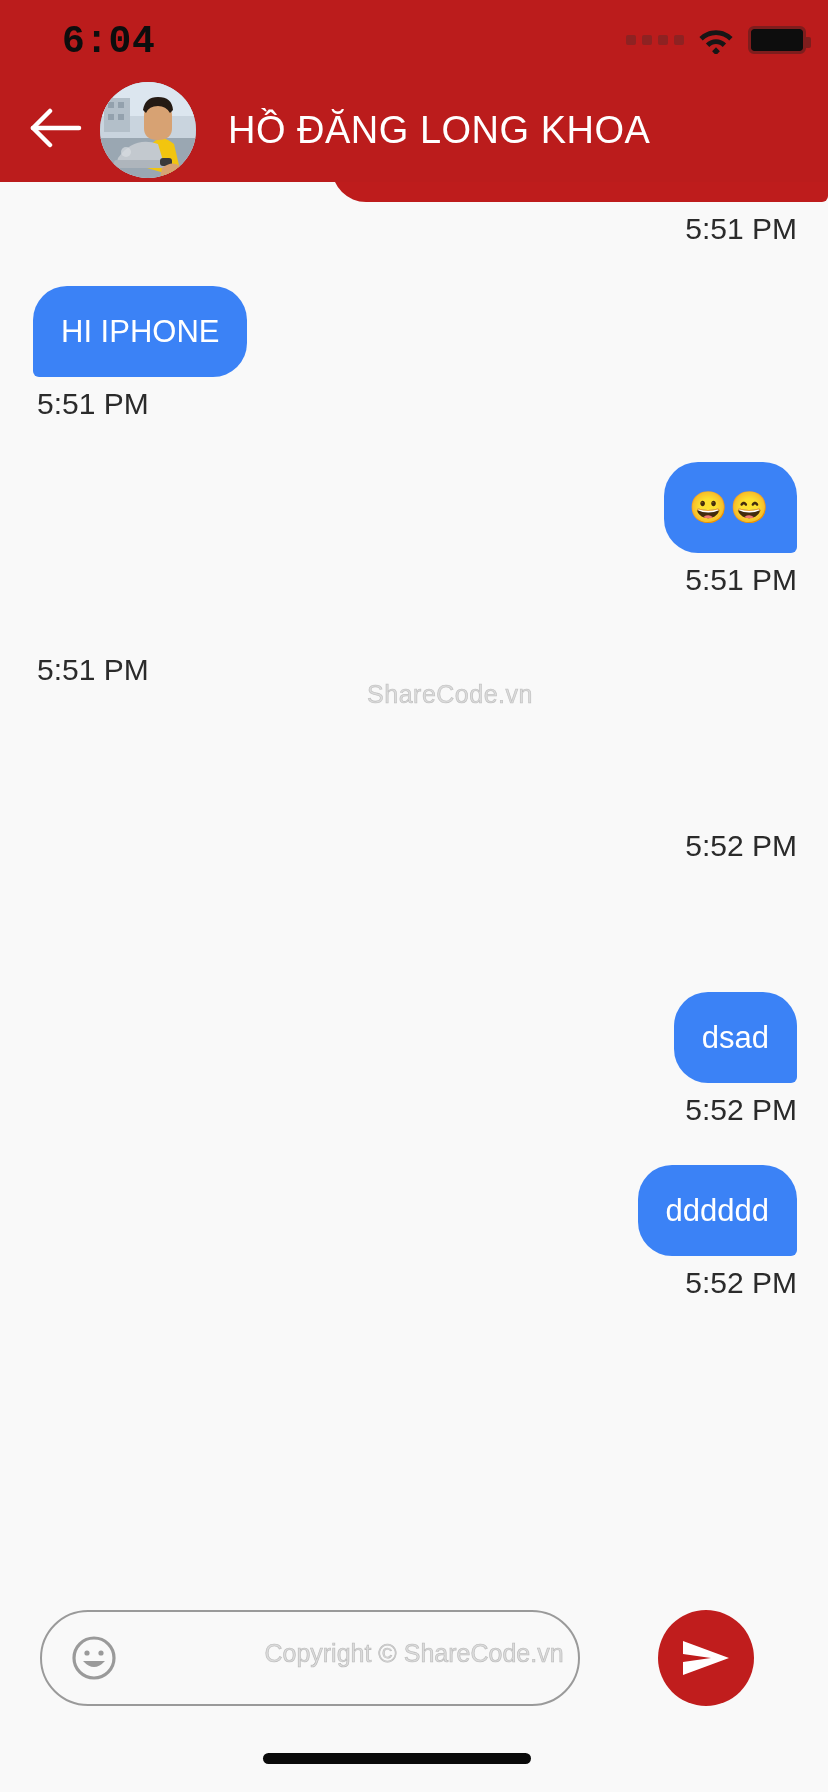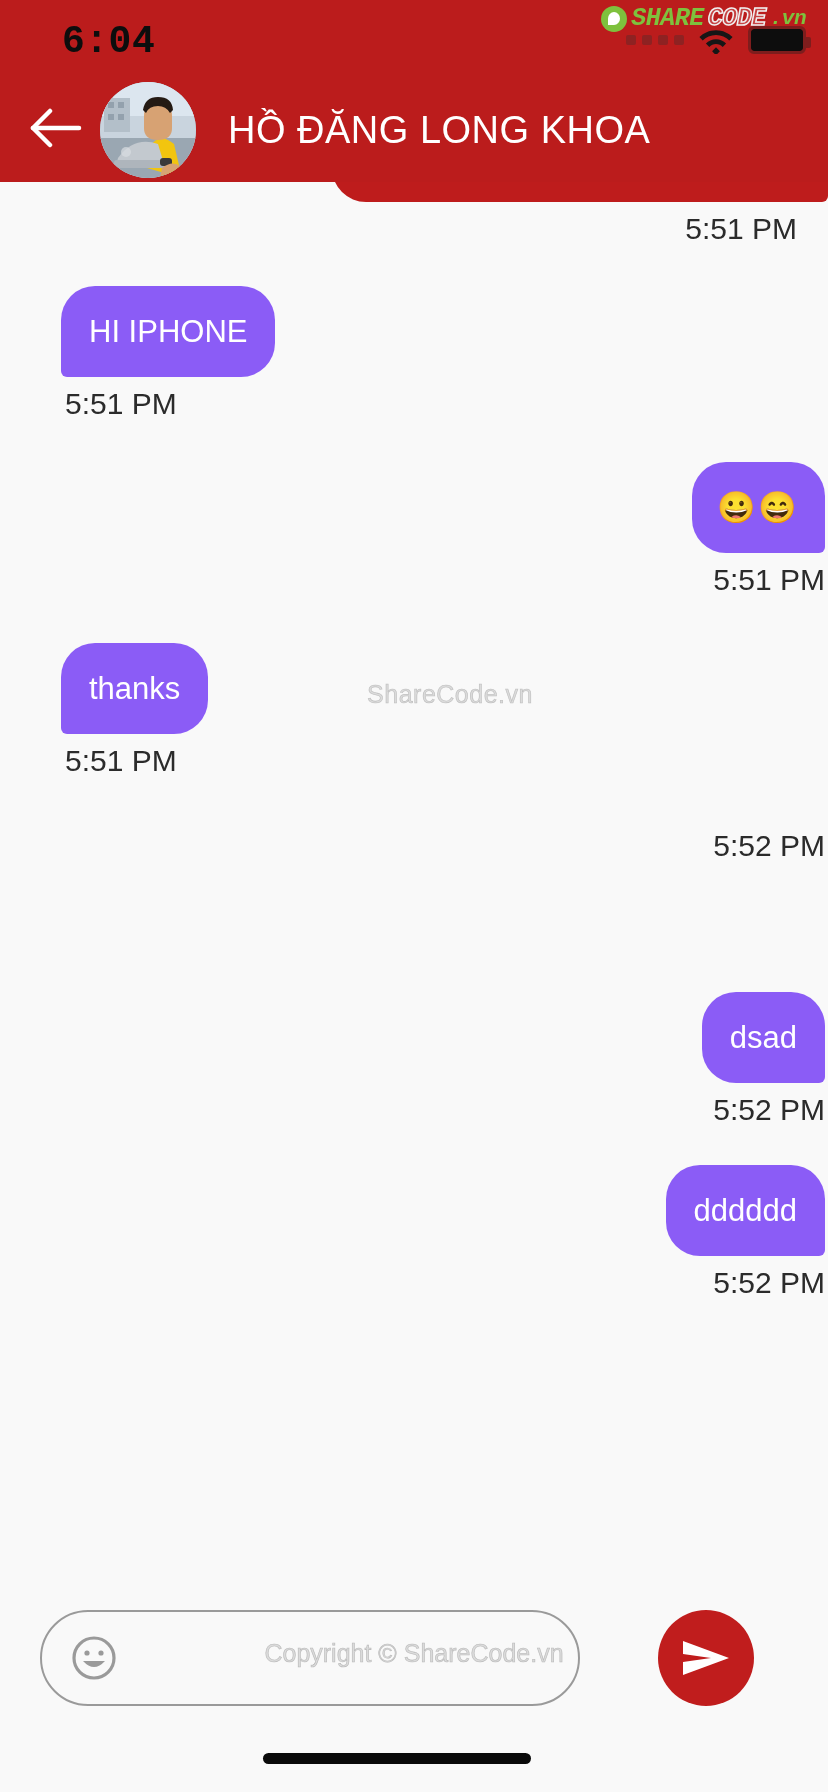--- a/index.html
+++ b/index.html
@@ -78,26 +78,26 @@
   .avatar svg { display:block; width:100%; height:100%; }
   .nav-title {
     margin-left:32px;
     color:#fff; font-size:38px; font-weight:normal; letter-spacing:0.5px;
     white-space:nowrap;
   }
 
   
   .chat {
     position:absolute; top:182px; left:0; width:828px; height:1340px;
-    background:#f9f9f9; overflow:hidden;padding-left:28px;
+    background:#f9f9f9; overflow:hidden;
   }
   .msg-row { position:absolute; width:828px; }
   .bubble {
     display:inline-block;
-    background:#8b5cf6; color:#ffffff;
+    background:#3b82f6; color:#ffffff;
     font-size:31px; line-height:1;
     padding:30px 28px;
     border-radius:34px;
   }
   .row-left { text-align:left; padding-left:33px; }
   .row-right { text-align:right; padding-right:31px; }
   .row-left .bubble  { border-bottom-left-radius:6px; }
   .row-right .bubble { border-bottom-right-radius:6px; }
   .stamp {
     font-size:30px; color:#2b2b2b; margin-top:10px;
@@ -189,26 +189,20 @@
         <span>
           <svg class="wifi-icon" viewBox="0 0 36 27">
             <path d="M18 3.2C11.3 3.2 5.4 6 1.4 10.1l3.3 3.4C8 10.2 12.7 8.1 18 8.1s10 2.1 13.3 5.4l3.3-3.4C30.6 6 24.7 3.2 18 3.2z" fill="#161616"></path>
             <path d="M18 12.2c-4 0-7.6 1.7-10.1 4.3l3.4 3.4c1.7-1.8 4-2.9 6.7-2.9s5 1.1 6.7 2.9l3.4-3.4c-2.5-2.6-6.1-4.3-10.1-4.3z" fill="#161616"></path>
             <path d="M18 20.3l-3.9 4 3.9 4 3.9-4z" fill="#161616"></path>
           </svg>
         </span>
         <span class="battery"></span>
       </div>
 
-      <div class="wm-logo">
-        <span class="wm-mark"></span>
-        <span class="wm-share">SHARE</span>
-        <span class="wm-code">CODE</span>
-        <span class="wm-vn">.vn</span>
-      </div>
     </div>
 
     <div class="navbar">
       <div class="back-btn">
         <span>
           <svg width="52" height="44" viewBox="0 0 52 44">
             <path d="M20 5 L3 22 L20 39" stroke="#ffffff" stroke-width="4.5" fill="none" stroke-linecap="round" stroke-linejoin="round"></path>
             <path d="M3 22 L49 22" stroke="#ffffff" stroke-width="4.5" stroke-linecap="round"></path>
           </svg>
         </span>
@@ -250,21 +244,20 @@
     </div>
 
     <div class="msg-row row-right" style="top:280px;">
       <div class="bubble emoji-bubble">😀😄</div>
       <div class="stamp">5:51 PM</div>
     </div>
 
     <div class="wm-center">ShareCode.vn</div>
 
     <div class="msg-row row-left" style="top:461px;">
-      <div class="bubble">thanks</div>
       <div class="stamp">5:51 PM</div>
     </div>
 
     <div class="msg-row row-right" style="top:637px;">
       <div class="stamp">5:52 PM</div>
     </div>
 
     <div class="msg-row row-right" style="top:810px;">
       <div class="bubble">dsad</div>
       <div class="stamp">5:52 PM</div>

